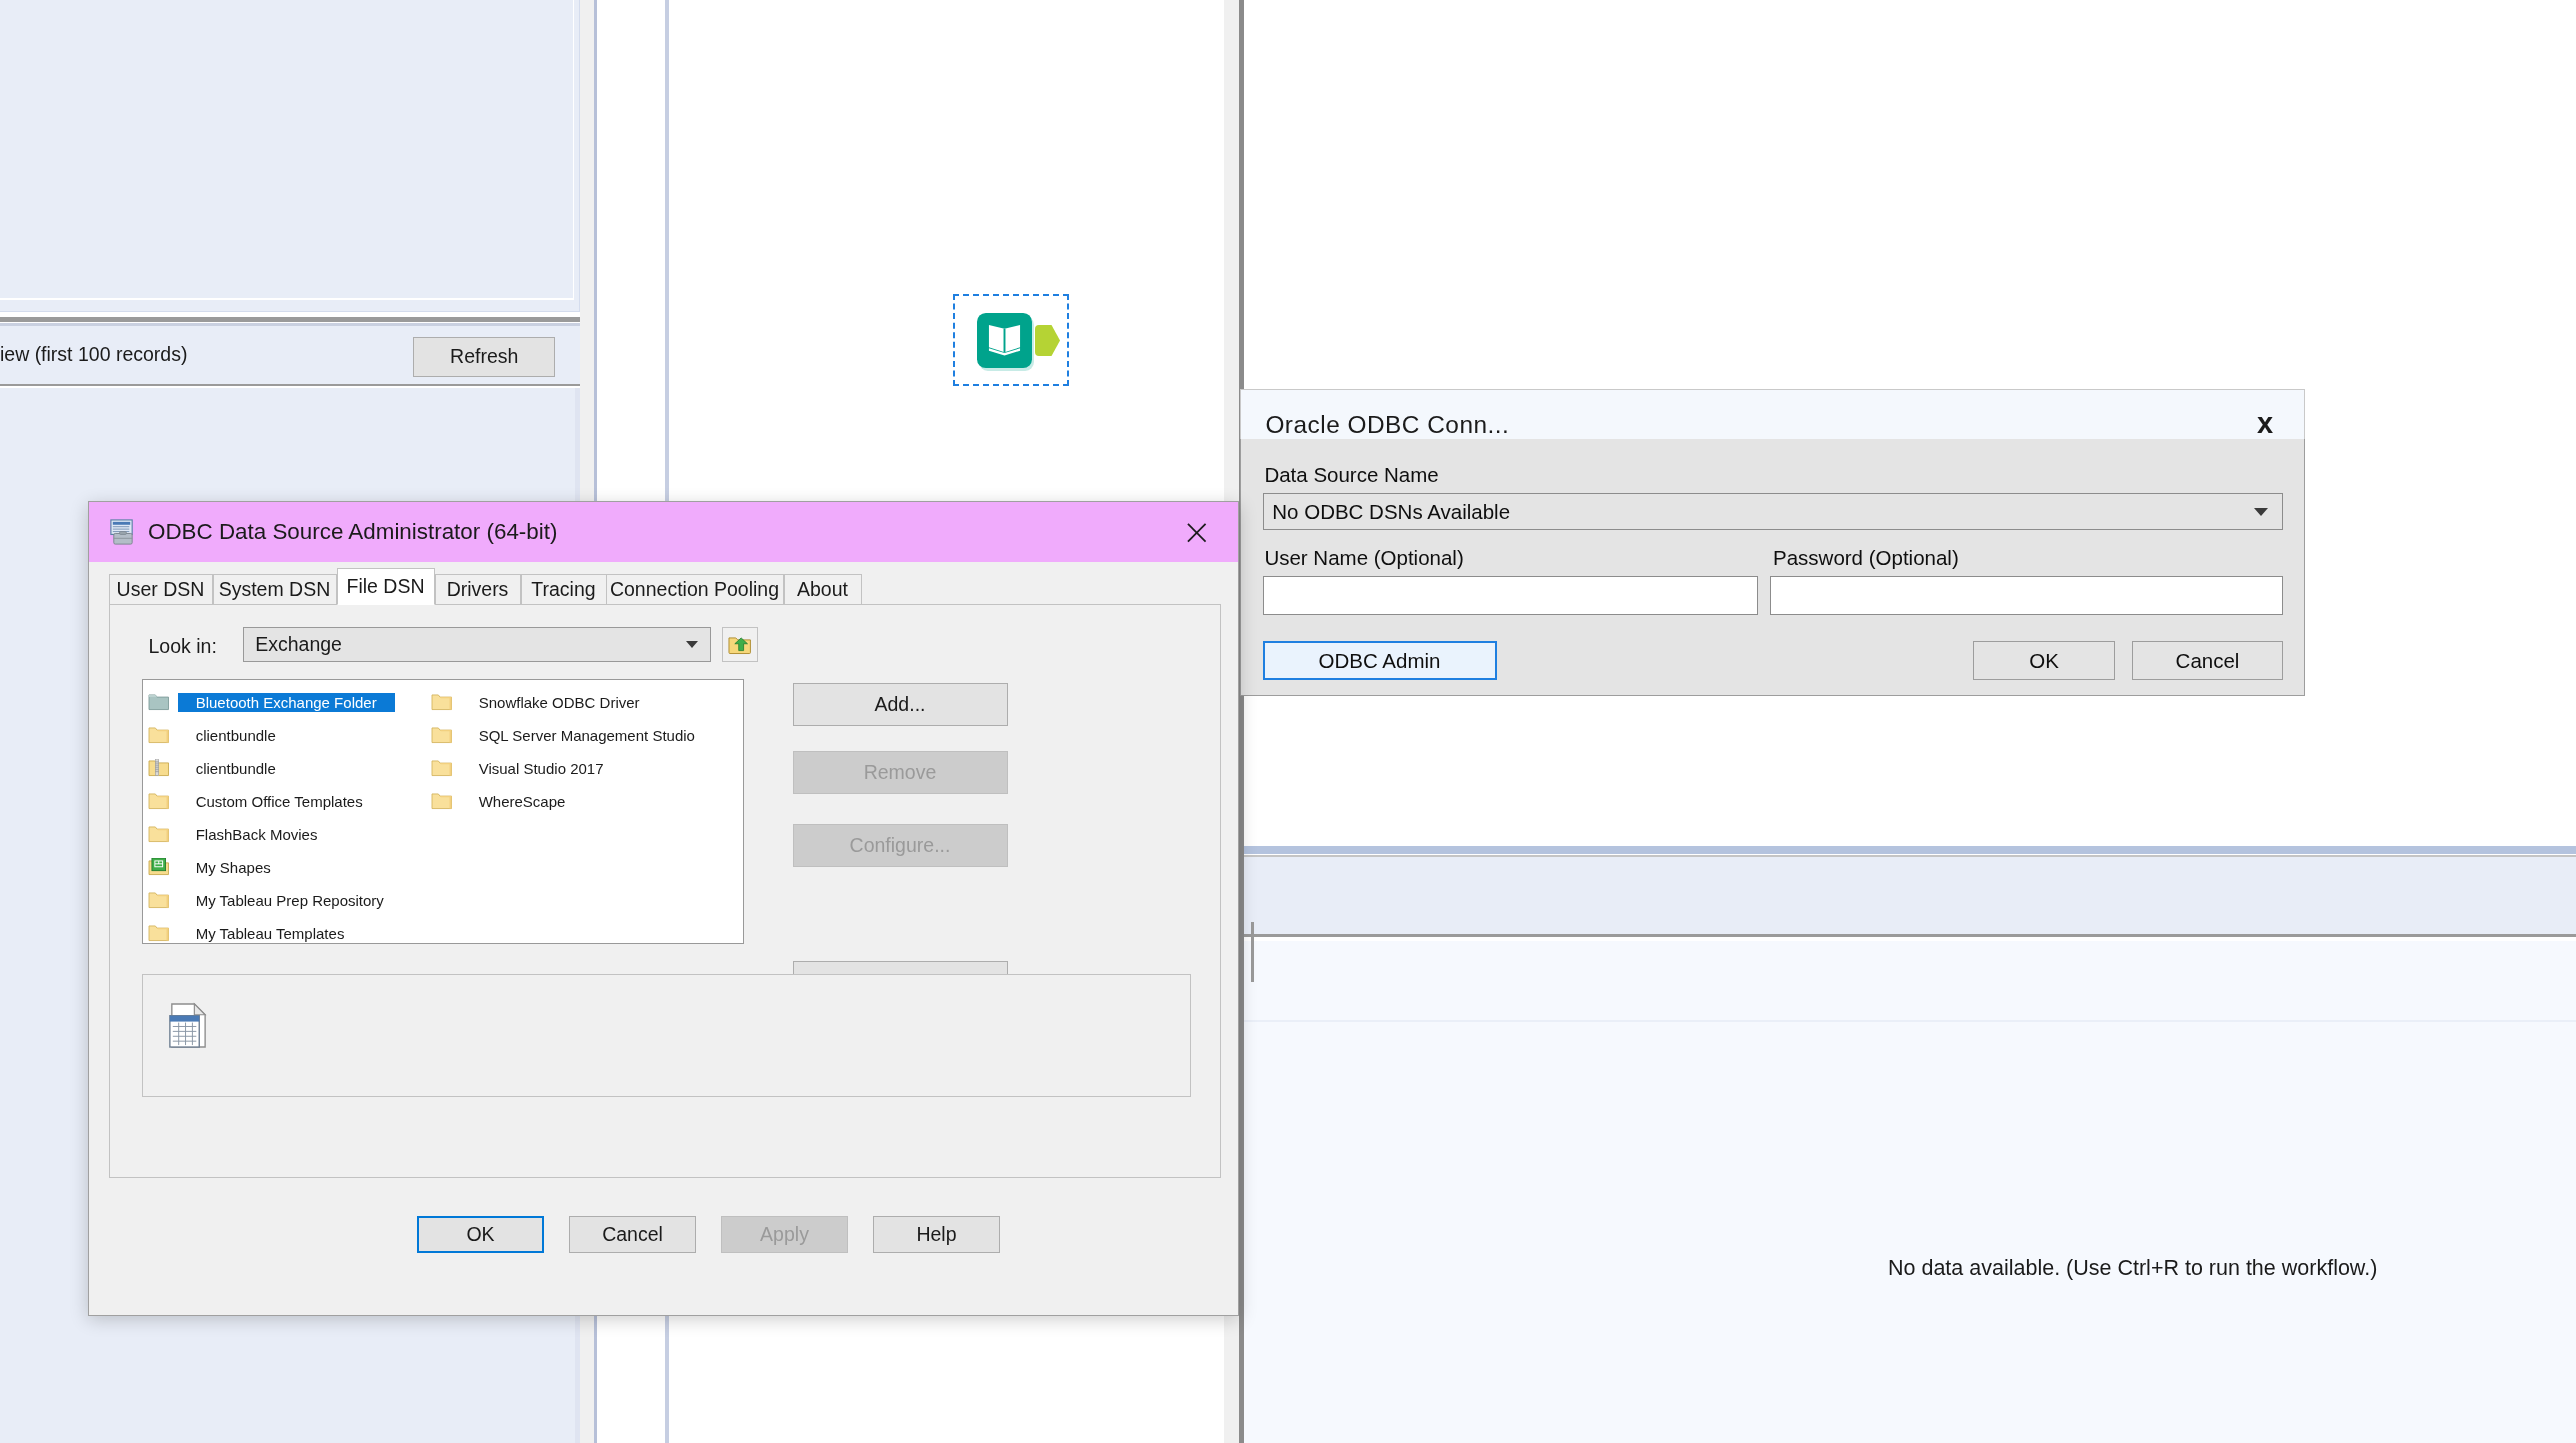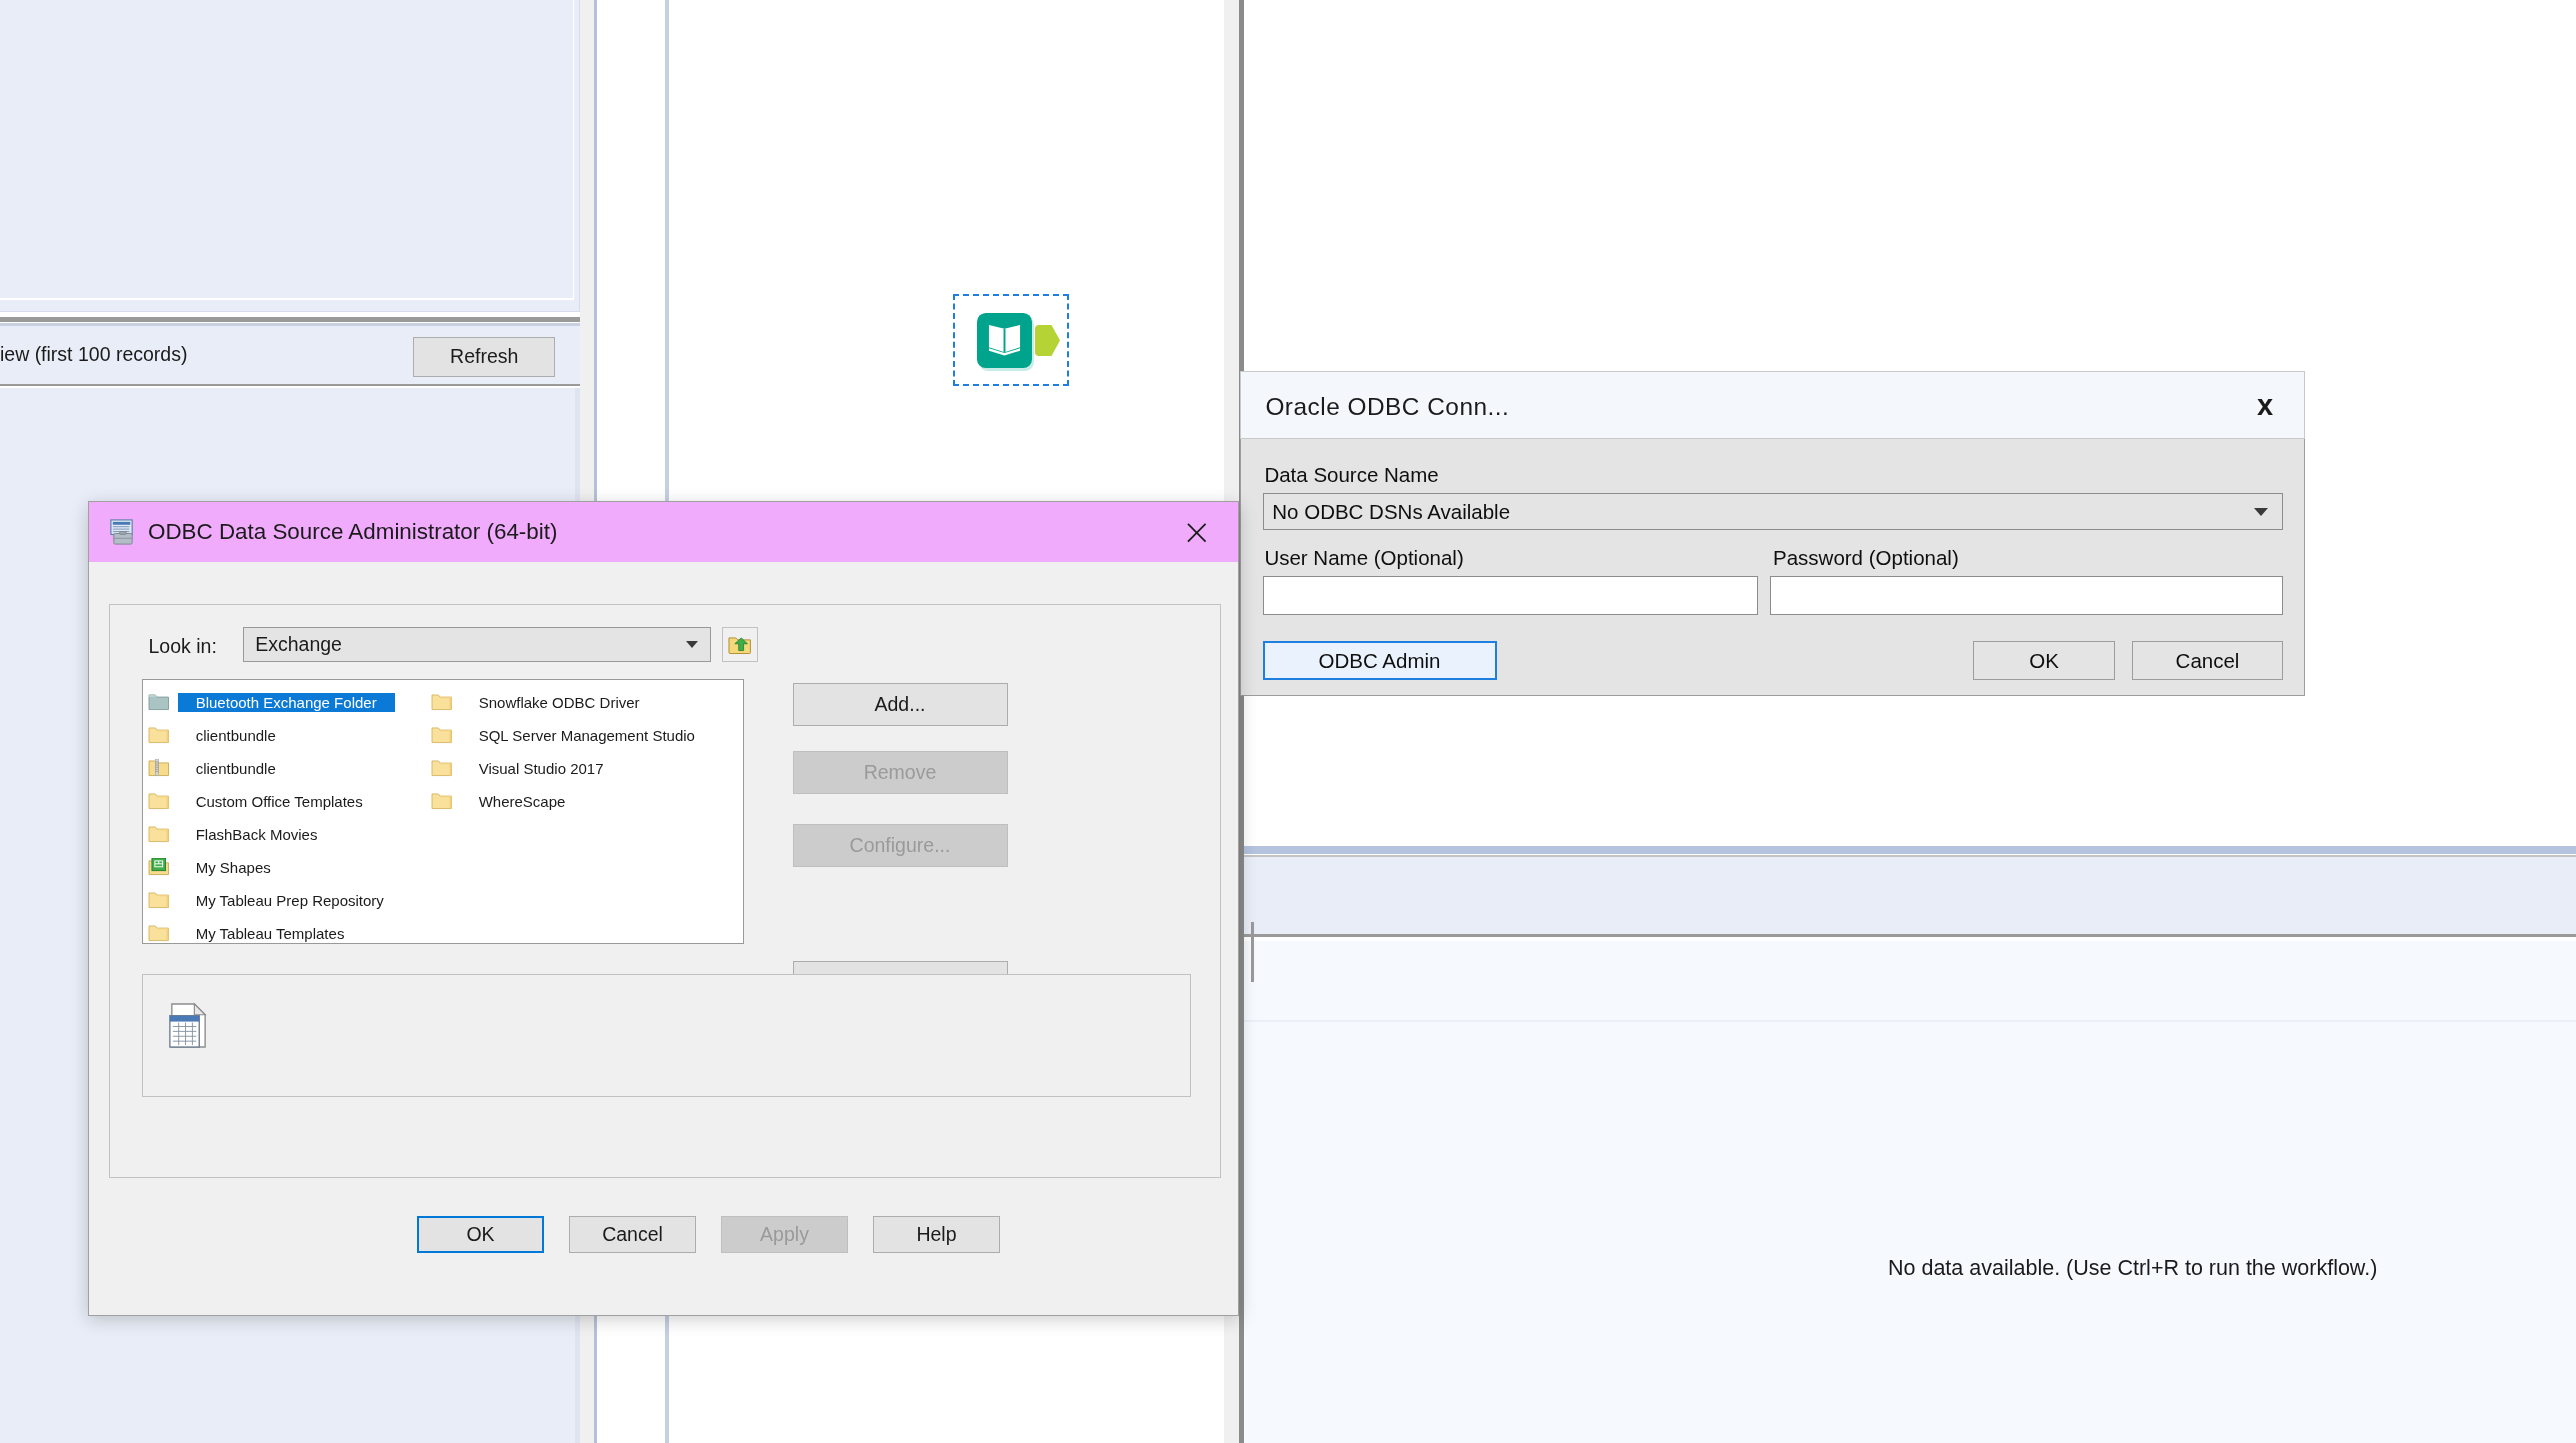--- a/index.html
+++ b/index.html
@@ -178,21 +178,21 @@
     position: absolute;
     left: 1888px; top: 1256px;
     font-size: 21.5px;
     color: #1b1b1b;
     white-space: nowrap;
   }
 
   
   .oracle-dlg {
     position: absolute;
-    left: 1240px; top: 371px;
+    left: 1240px; top: 389px;
     width: 945px; height: 89px;
   }
   .oracle-titlebar {
     position: absolute;
     left: 0; top: 0; width: 1065px; height: 68px;
     background: #f4f8fd;
     border: 1px solid #c9c9c9;
     box-sizing: border-box;
   }
   .oracle-title-text {
@@ -560,20 +560,29 @@
       </svg>
       <div class="odbc-title-text">ODBC Data Source Administrator (64-bit)</div>
       <div class="odbc-close">
         <svg width="21.5" height="21.5" viewBox="0 0 22 22">
           <line x1="2" y1="2" x2="20" y2="20" stroke="#1b1b1b" stroke-width="1.8"></line>
           <line x1="20" y1="2" x2="2" y2="20" stroke="#1b1b1b" stroke-width="1.8"></line>
         </svg>
       </div>
     </div>
 
+    <div class="tabstrip">
+      <div class="tab" style="left:0px;   width:104px;">User DSN</div>
+      <div class="tab" style="left:104px; width:124px;">System DSN</div>
+      <div class="tab active" style="left:228px; width:98px;">File DSN</div>
+      <div class="tab" style="left:326px; width:86px;">Drivers</div>
+      <div class="tab" style="left:412px; width:86px;">Tracing</div>
+      <div class="tab" style="left:497px; width:178px;">Connection Pooling</div>
+      <div class="tab" style="left:675px; width:78px;">About</div>
+    </div>
 
     <div class="tabpage">
 
       <div class="lookin-label">Look in:</div>
       <div class="lookin-combo">
         <span class="lookin-combo-text">Exchange</span>
         <span class="lookin-combo-arrow"></span>
       </div>
       <div class="updir-btn">
         <svg width="23.4" height="21.5" viewBox="0 0 24 22">

